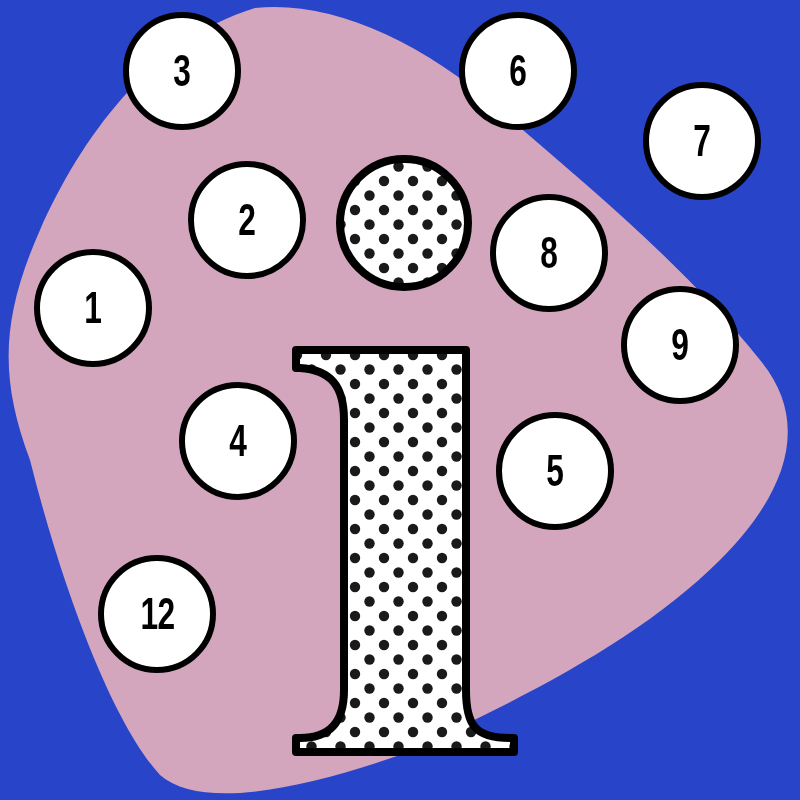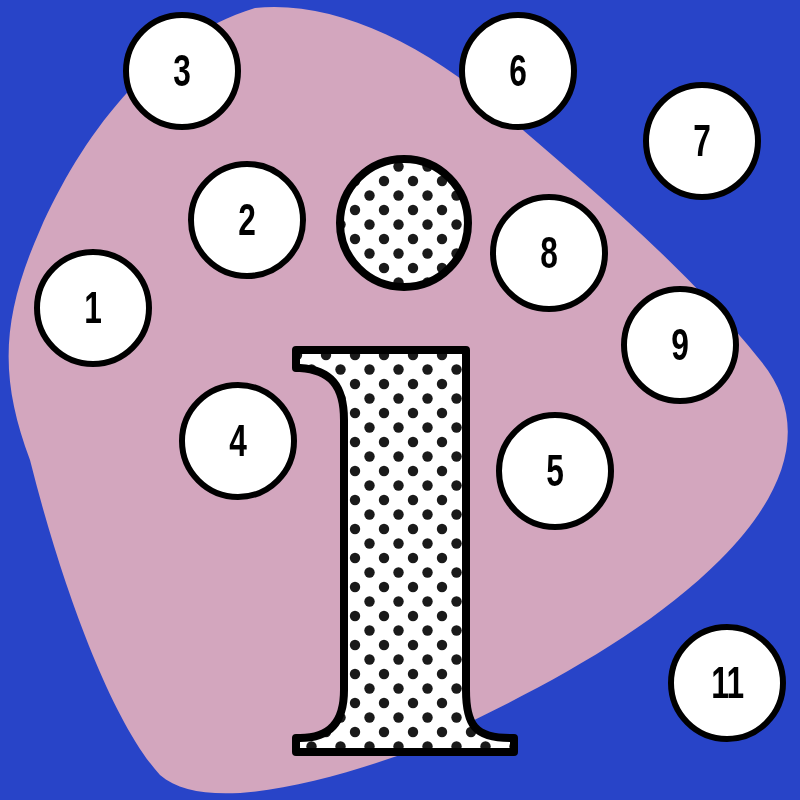--- a/index.html
+++ b/index.html
@@ -67,16 +67,16 @@
   </div>
   <div class="num-badge" style="left:702px; top:141px;">
     <span>7</span>
   </div>
   <div class="num-badge" style="left:549px; top:253px;">
     <span>8</span>
   </div>
   <div class="num-badge" style="left:680px; top:345px;">
     <span>9</span>
   </div>
-  <div class="num-badge" style="left:727px; top:683px;">
-    <span>11</span>
+  <div class="num-badge" style="left:157px; top:614px;">
+    <span>12</span>
   </div>
 </div>
 
 </body></html>

